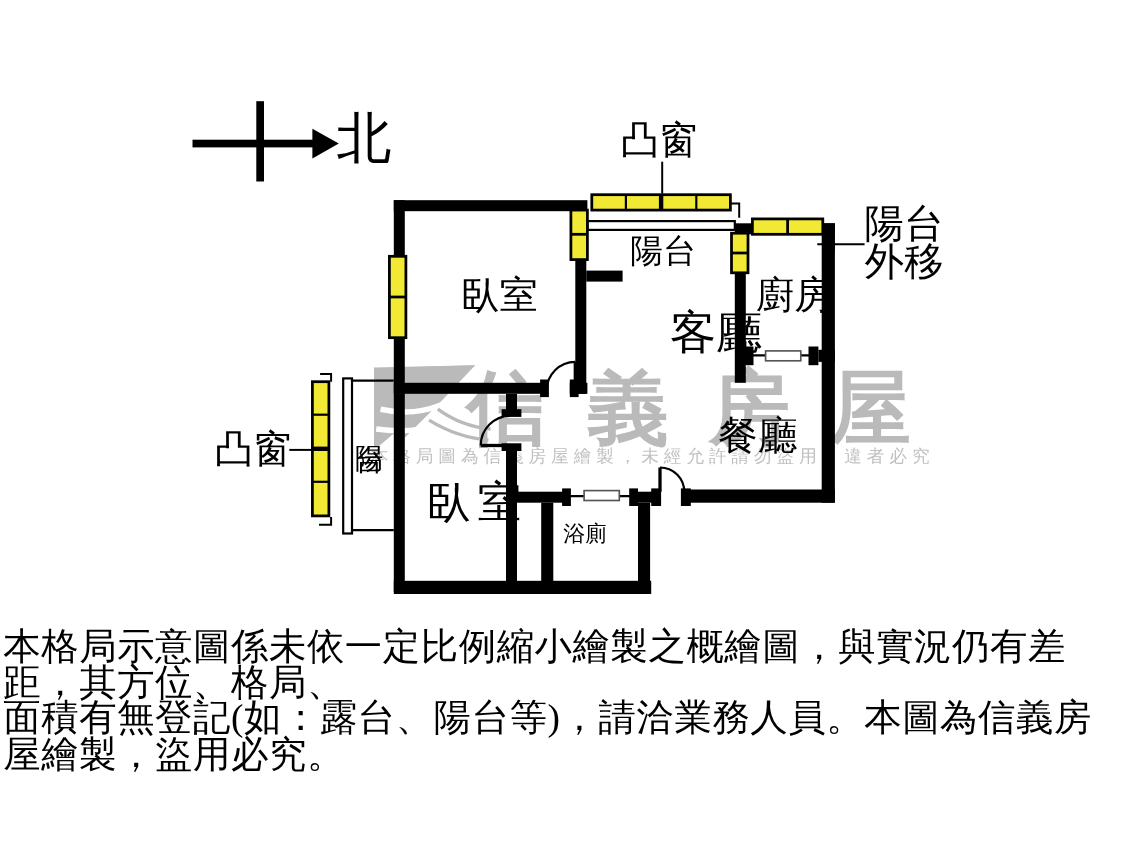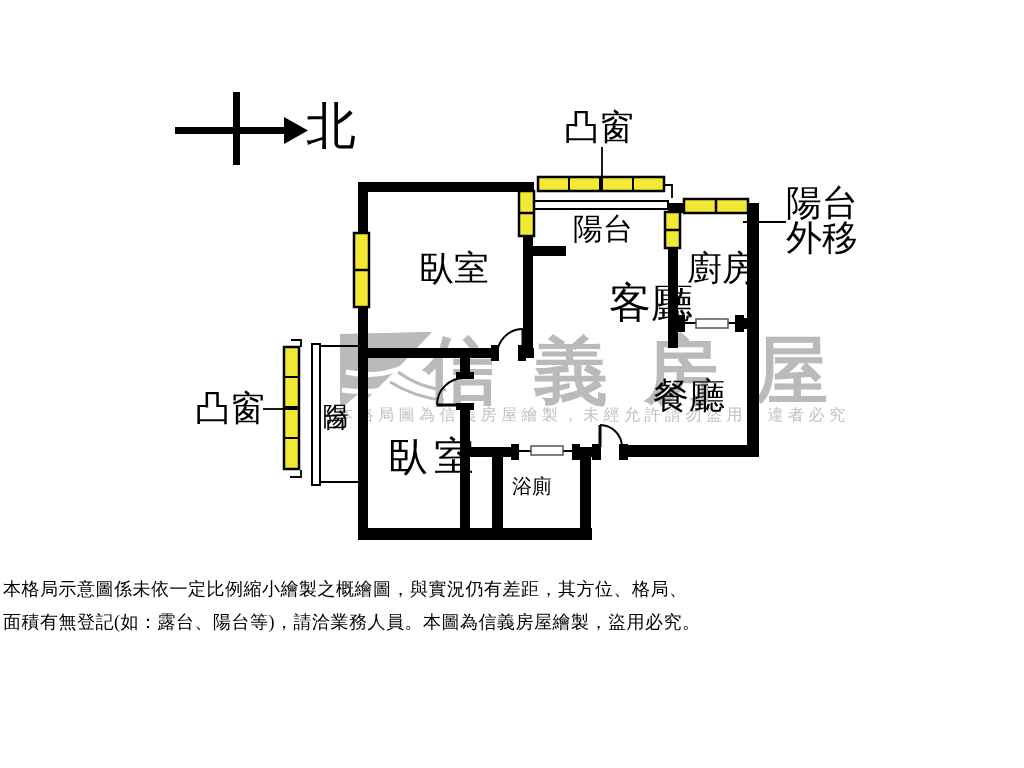--- a/index.html
+++ b/index.html
@@ -7,21 +7,21 @@
          font-family:"Liberation Serif","DejaVu Serif",serif;}
   .lbl{position:absolute;color:#000;white-space:nowrap;line-height:1.05;}
   .vert{writing-mode:vertical-rl;text-orientation:upright;}
   .prelines{white-space:pre-line;text-align:center;}
   svg{position:absolute;left:0;top:0;}
   .wm{position:absolute;left:0;top:0;width:1024px;height:552px;}
   .wm-brand{position:absolute;left:424px;top:322px;font-size:74px;font-weight:bold;
             color:#bababa;letter-spacing:36px;white-space:nowrap;}
   .wm-notice{position:absolute;left:337px;top:405px;font-size:16px;color:#c2c1c1;
              letter-spacing:4.5px;white-space:nowrap;}
-  .disc{position:absolute;left:3px;top:573px;width:1020px;font-size:18px;
+  .disc{position:absolute;left:3px;top:573px;width:1020px;font-size:34px;
         letter-spacing:0.5px;line-height:32.5px;color:#000;}
 </style>
 </head>
 <body>
 
 <div class="stage">
 
   <div class="wm">
     <svg width="1024" height="768" viewBox="0 0 1024 768">
       <g fill="#bababa" stroke="none">

